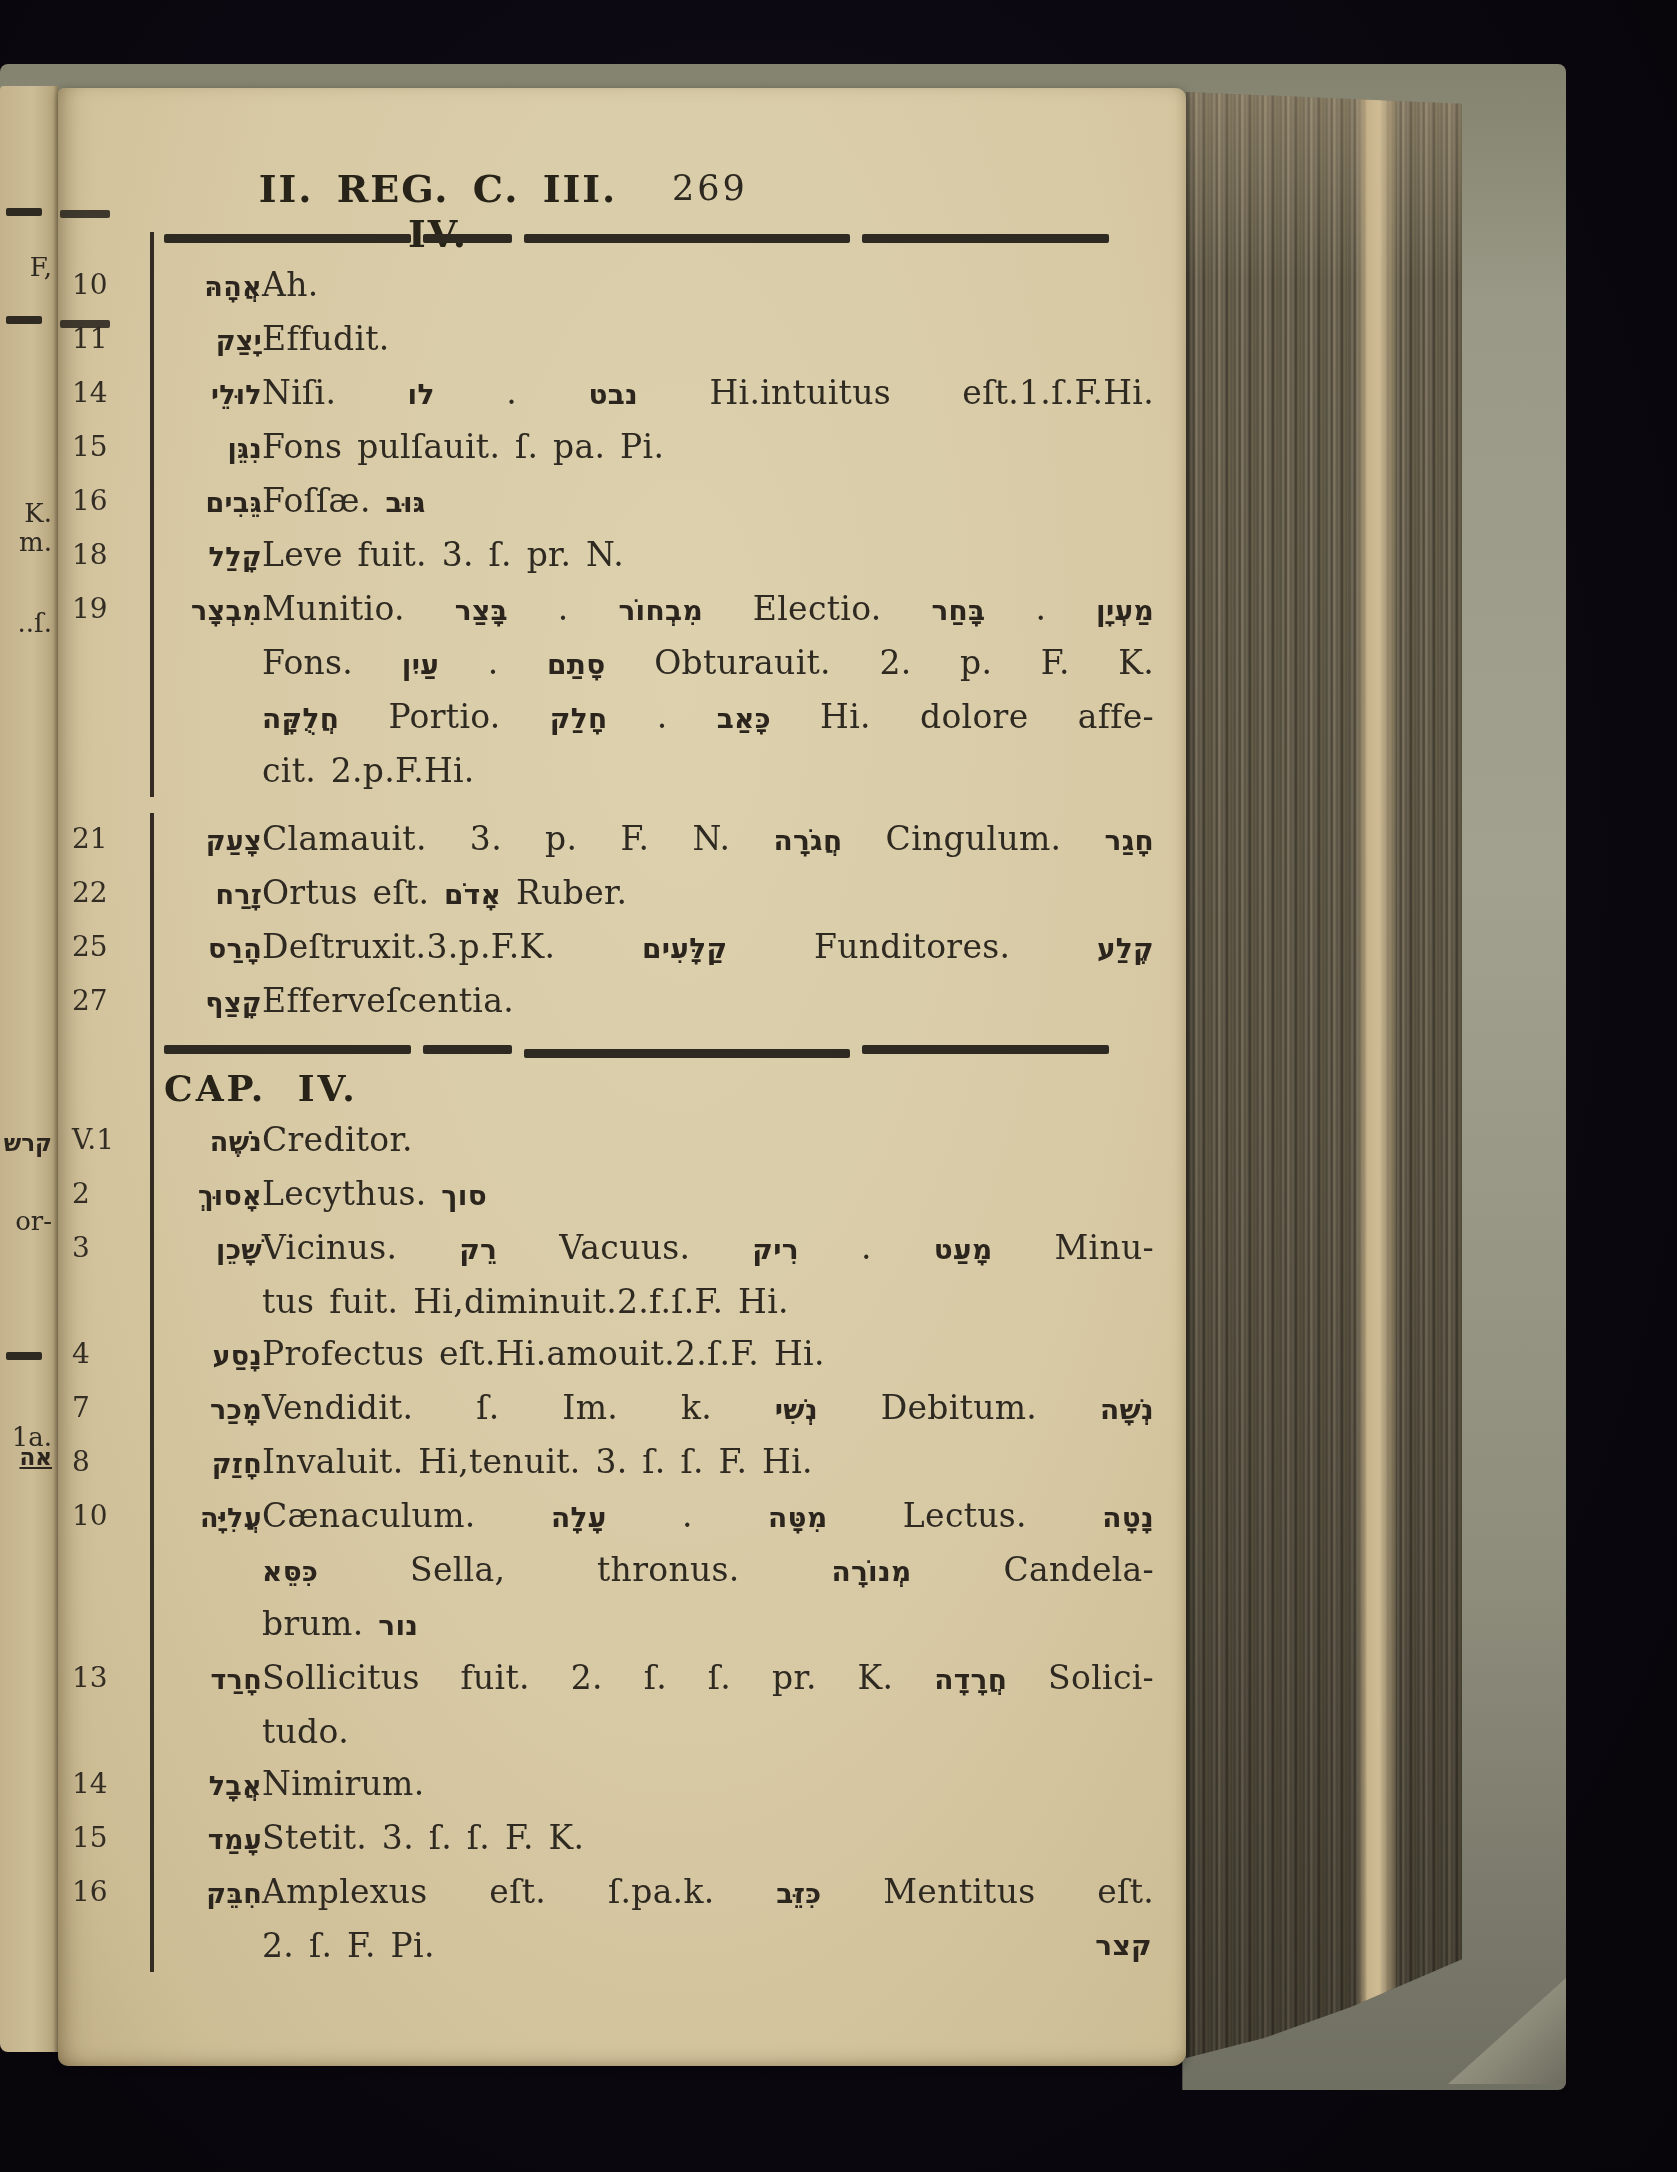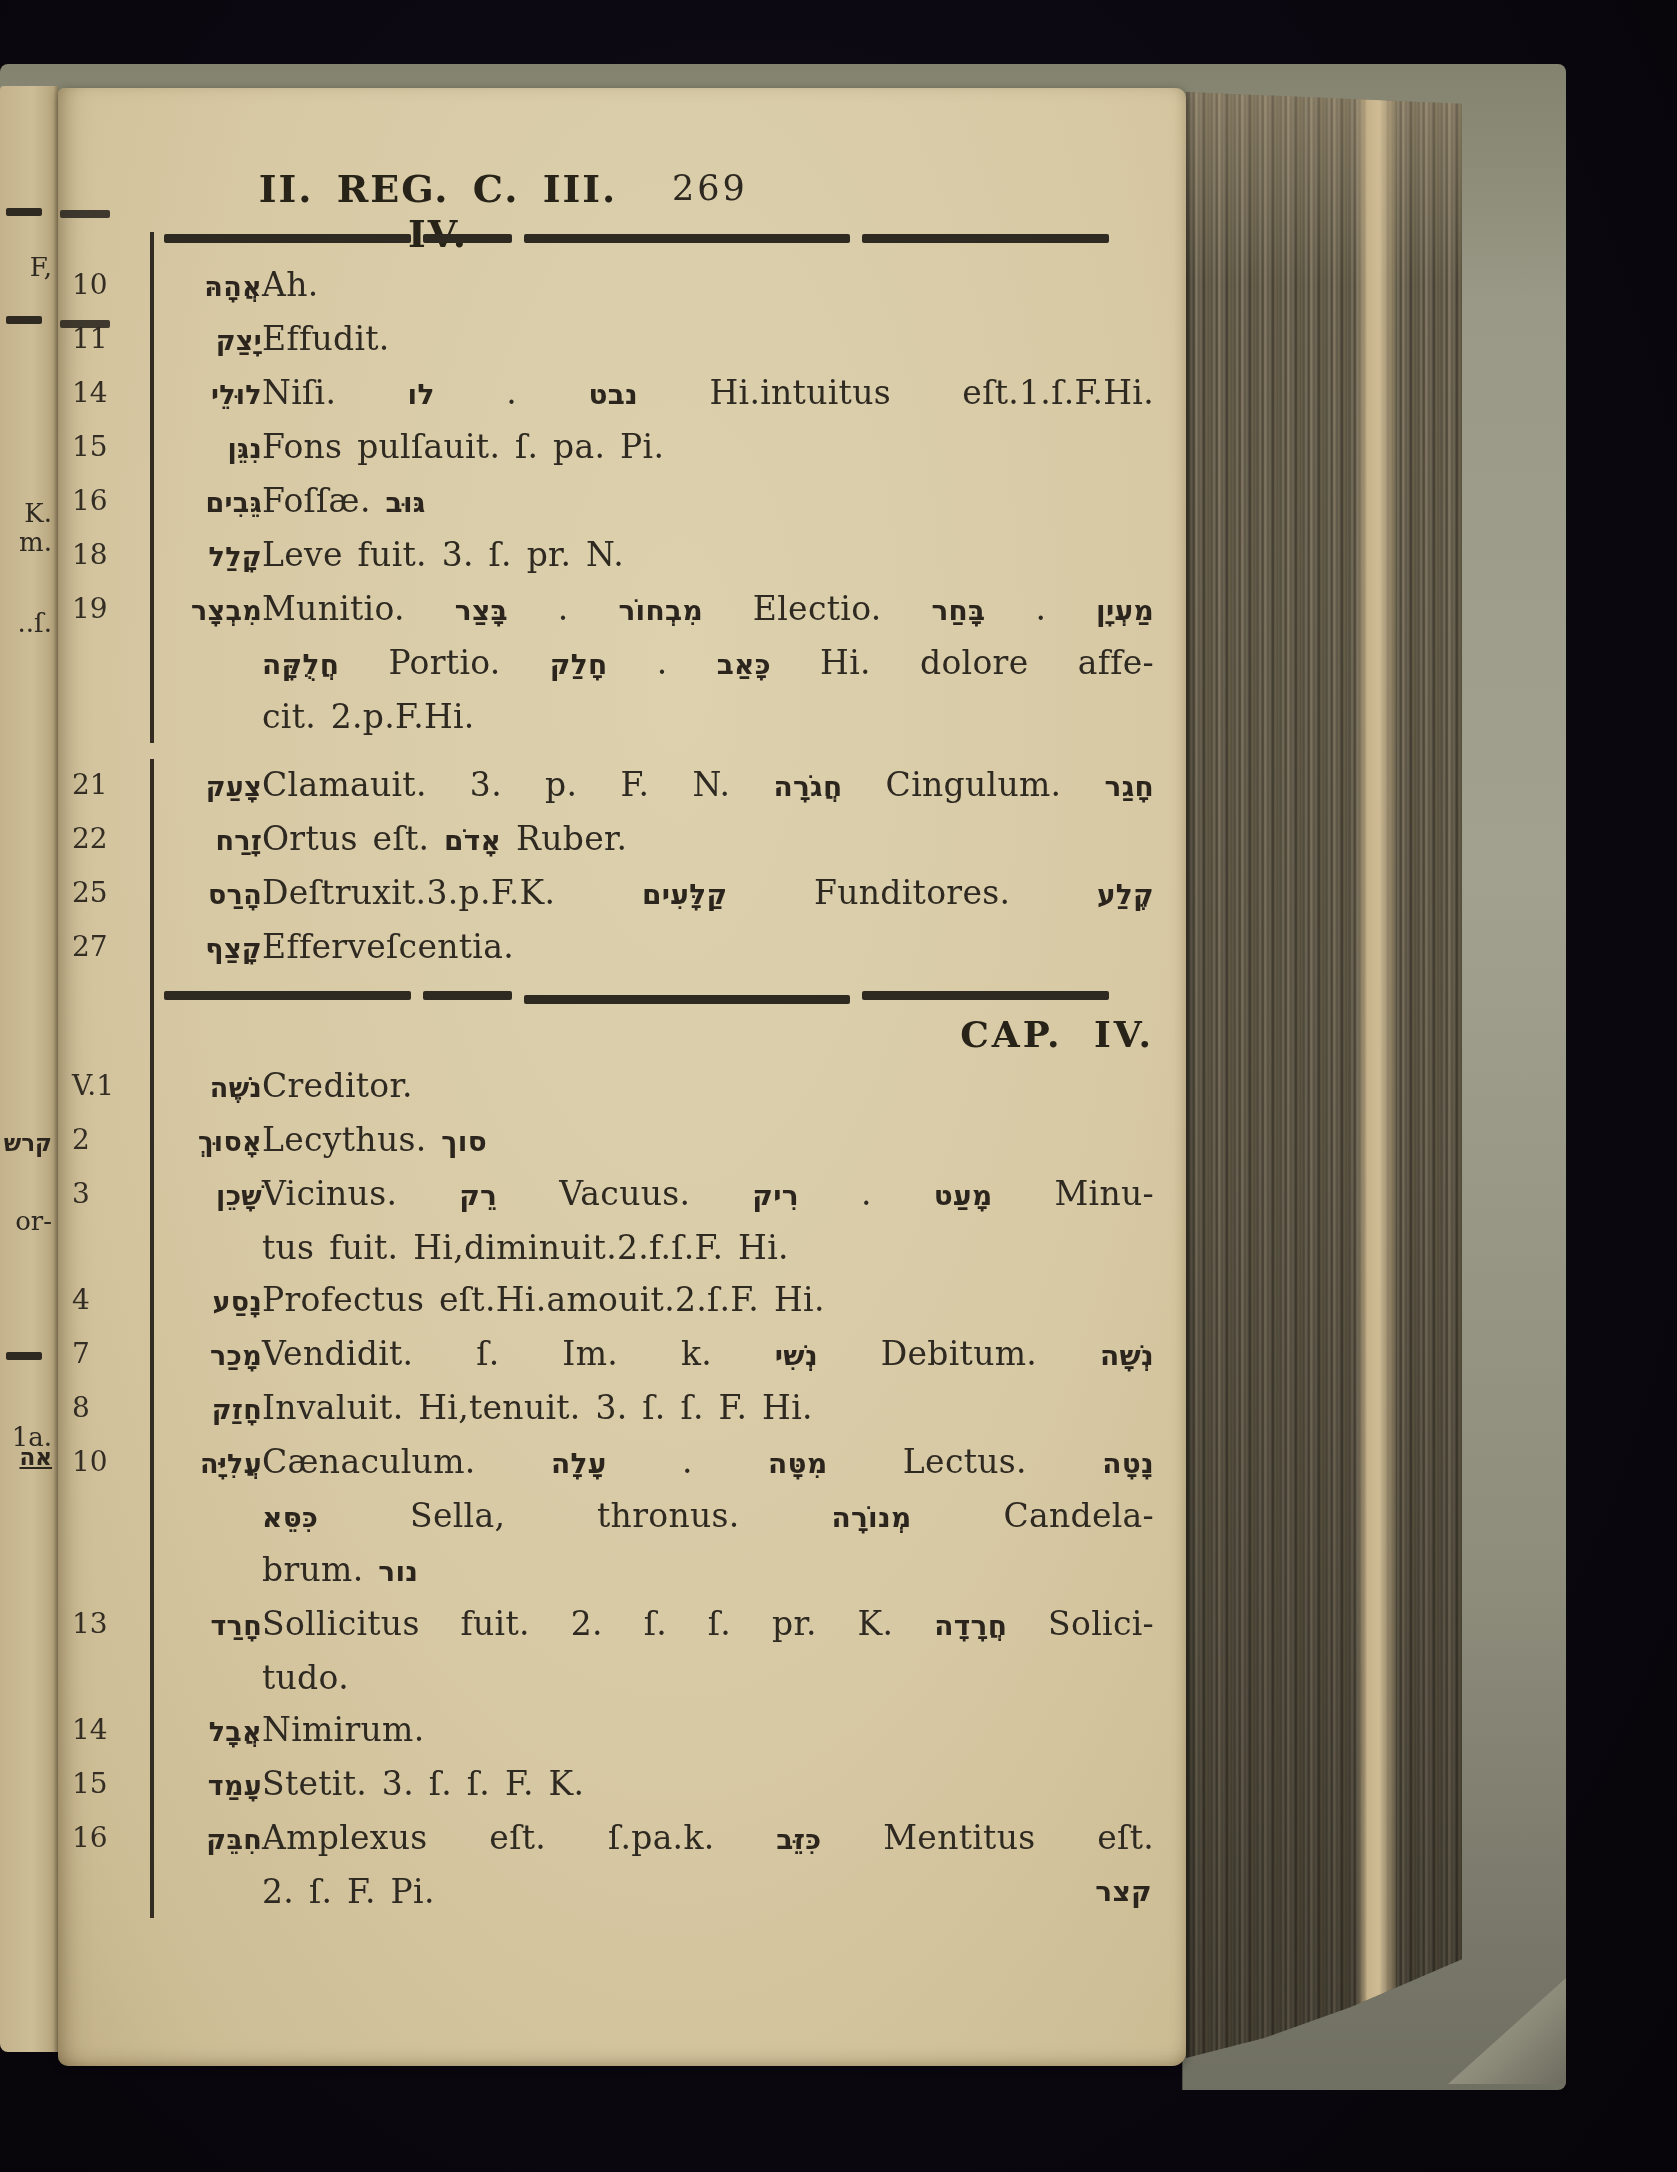--- a/index.html
+++ b/index.html
@@ -102,21 +102,21 @@
 
   .segs{display:flex;gap:12px;height:9px;margin:2px 2px 16px 0;}
   .segs i{background:#2f2a21;border-radius:2px;height:9px;}
   .segs i:nth-child(1){width:25%;}
   .segs i:nth-child(2){width:9%;}
   .segs i:nth-child(3){width:33%;}
   .segs i:nth-child(4){width:25%;}
   .segs.mid{margin:16px 2px 8px 0;}
   .segs.mid i:nth-child(3){transform:translateY(4px);}
   .sec-title{
-    text-align:right;font-weight:bold;font-size:36px;
+    text-align:left;font-weight:bold;font-size:36px;
     letter-spacing:3px;word-spacing:16px;color:#282319;line-height:52px;
   }
 </style>
 </head>
 <body>
 
 <div class="scene">
 
   <div class="cover"></div>
   <div class="cover-fold"></div>
@@ -179,20 +179,24 @@
         <div class="row">
           <div class="num">18</div>
           <div class="body"><span class="hw he">קָלַל</span><span class="def"><span class="lat">Leve fuit. 3. ſ. pr. N.</span></span></div>
         </div>
         <div class="row">
           <div class="num">19</div>
           <div class="body j"><span class="hw he">מִבְצָר</span><span class="def"><span class="lat">Munitio. </span><span class="he">בָּצַר</span><span class="lat"> . </span><span class="he">מִבְחוֹר</span><span class="lat"> Electio. </span><span class="he">בָּחַר</span><span class="lat"> . </span><span class="he">מַעְיָן</span></span></div>
         </div>
         <div class="row">
           <div class="num"></div>
+          <div class="body j"><span class="hw he"></span><span class="def"><span class="lat">Fons. </span><span class="he">עַיִן</span><span class="lat"> . </span><span class="he">סָתַם</span><span class="lat"> Obturauit. 2. p. F. K.</span></span></div>
+        </div>
+        <div class="row">
+          <div class="num"></div>
           <div class="body j"><span class="hw he"></span><span class="def"><span class="he">חֲלֻקָּה</span><span class="lat"> Portio. </span><span class="he">חָלַק</span><span class="lat"> . </span><span class="he">כָּאַב</span><span class="lat"> Hi. dolore affe-</span></span></div>
         </div>
         <div class="row">
           <div class="num"></div>
           <div class="body"><span class="hw he"></span><span class="def"><span class="lat">cit. 2.p.F.Hi.</span></span></div>
         </div>
         <div class="row gap">
           <div class="num">21</div>
           <div class="body j"><span class="hw he">צָעַק</span><span class="def"><span class="lat">Clamauit. 3. p. F. N. </span><span class="he">חֲגֹרָה</span><span class="lat"> Cingulum. </span><span class="he">חָגַר</span></span></div>
         </div>

